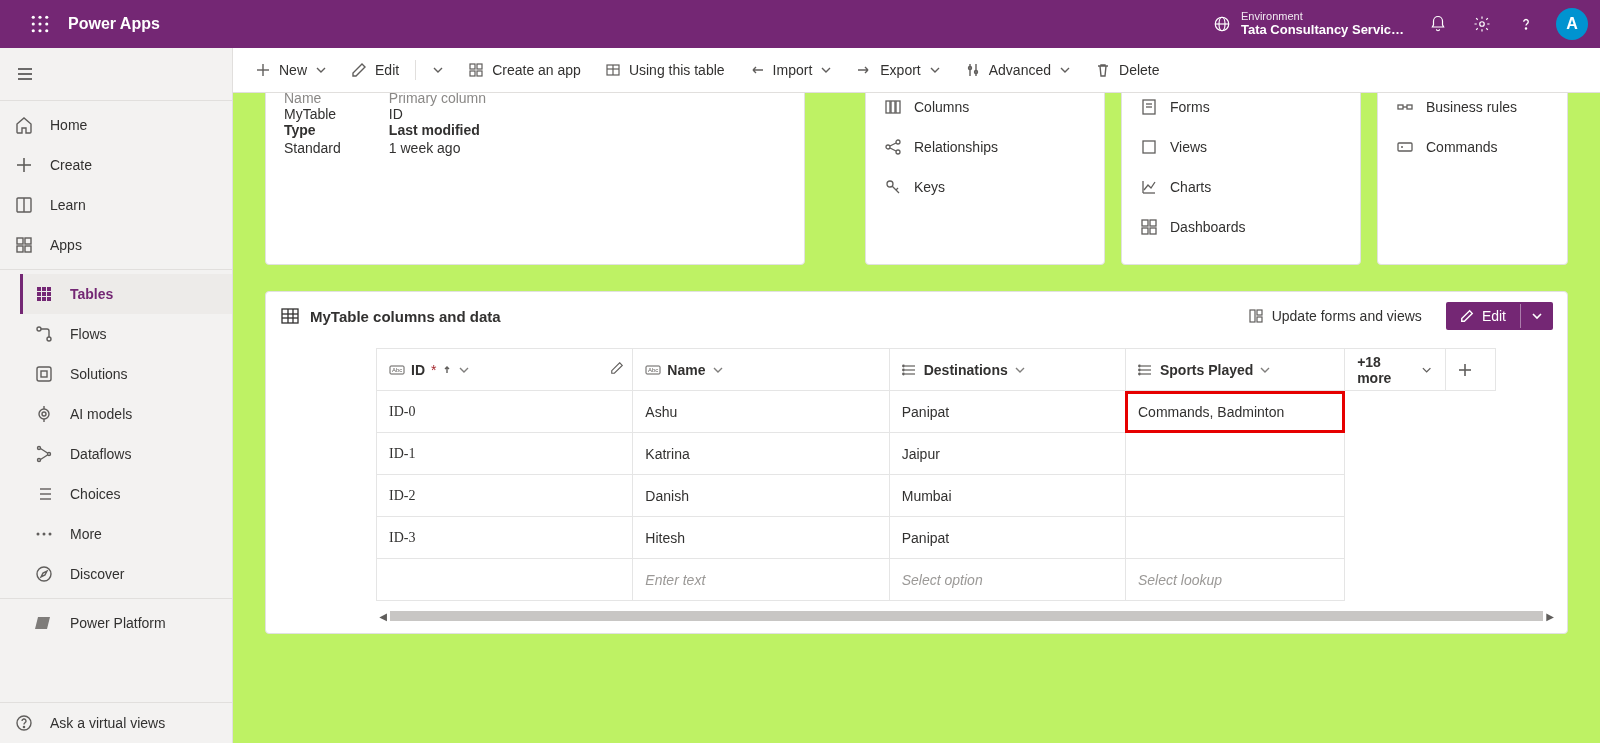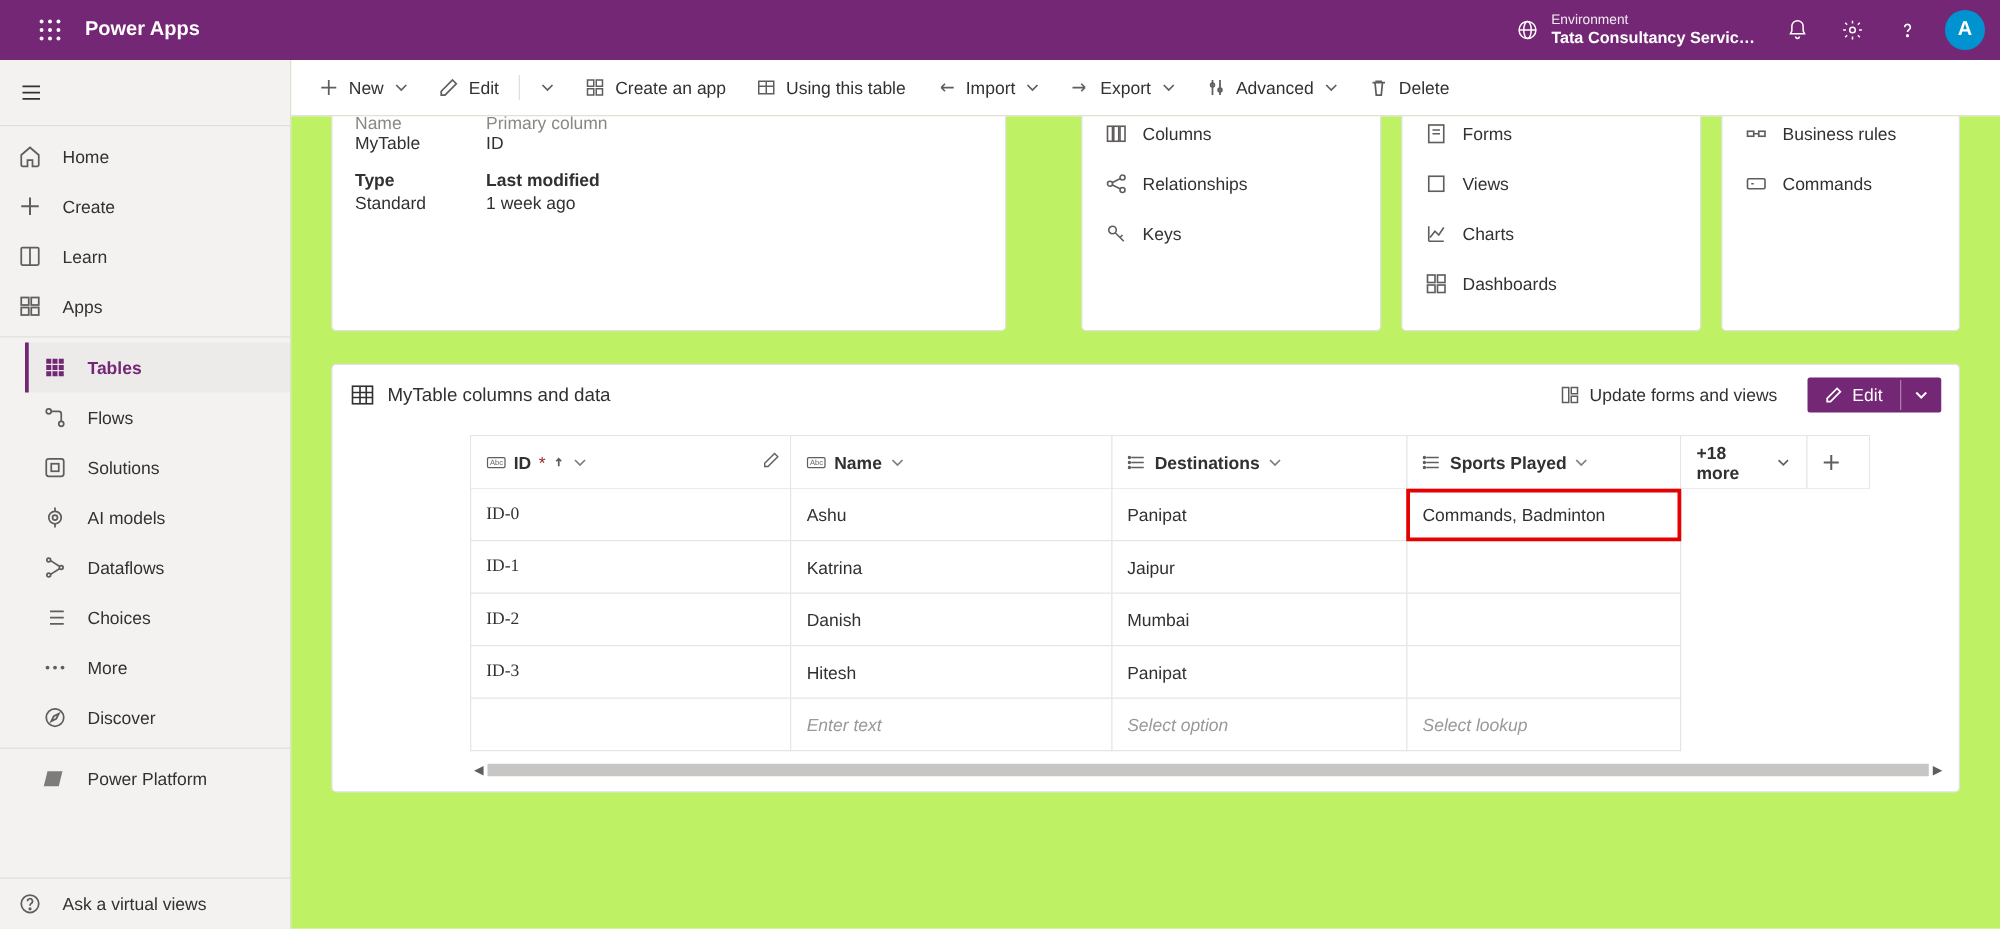--- a/index.html
+++ b/index.html
@@ -41,32 +41,32 @@
   .cmd-split { width:1px; height:20px; background:#e1dfdd; margin: 0 2px; }
 
   
   .content { flex:1; overflow:auto; padding: 0 32px 24px 32px; }
 
   
   .cards { display:flex; gap:16px; margin-top: -8px; }
   .card { background:#fff; border:1px solid #e1e1e1; border-radius:4px; padding: 0 18px 18px 18px; }
   .card.props { flex:0 0 540px; display:flex; gap:48px;}
   .prop-col { padding-top:4px;}
-  .prop-label { font-weight:600; margin-top:14px; margin-bottom:2px; font-size:14px;}
+  .prop-label { font-weight:600; margin-bottom:2px; font-size:14px;}
   .prop-val { color:#323130; font-size:14px; }
   .card.links { flex:0 0 240px;margin-left:44px; }
   .link-row { display:flex; align-items:center; gap:12px; height:38px; cursor:pointer; margin-top:2px;}
   .link-row .icon { width:18px;height:18px; color:#605e5c; }
   .card.links2 { flex:0 0 240px; }
   .card.links3 { flex:1; }
 
   
   .grid-panel { margin-top:26px; background:#fff; border:1px solid #e1e1e1; border-radius:4px; }
   .grid-header { display:flex; align-items:center; padding: 10px 14px; }
-  .grid-title { font-weight:400; font-size:15px; margin-left:10px; }
+  .grid-title { font-weight:700; font-size:15px; margin-left:10px; }
   .gh-spacer { flex:1; }
   .gh-btn { display:flex; align-items:center; gap:8px; padding:6px 12px; cursor:pointer; border-radius:2px; }
   .gh-edit { background:#742774; color:#fff; border-radius:2px; margin-left:12px; display:flex; align-items:center; }
   .gh-edit-main { display:flex;align-items:center;gap:8px; padding:6px 14px; cursor:pointer;}
   .gh-edit-caret { padding: 6px 10px; border-left:1px solid rgba(255,255,255,.4); cursor:pointer;}
 
   .grid-body { padding: 8px 10px 4px 110px; position:relative; }
   table.datagrid { border-collapse:collapse; width: 1120px; table-layout:fixed; }
   table.datagrid th, table.datagrid td { border:1px solid #e5e5e5; height:42px; text-align:left; padding: 0 12px; font-size:14px; background:#fff; }
   table.datagrid th { font-weight:400; background:#fff; position:relative; }

